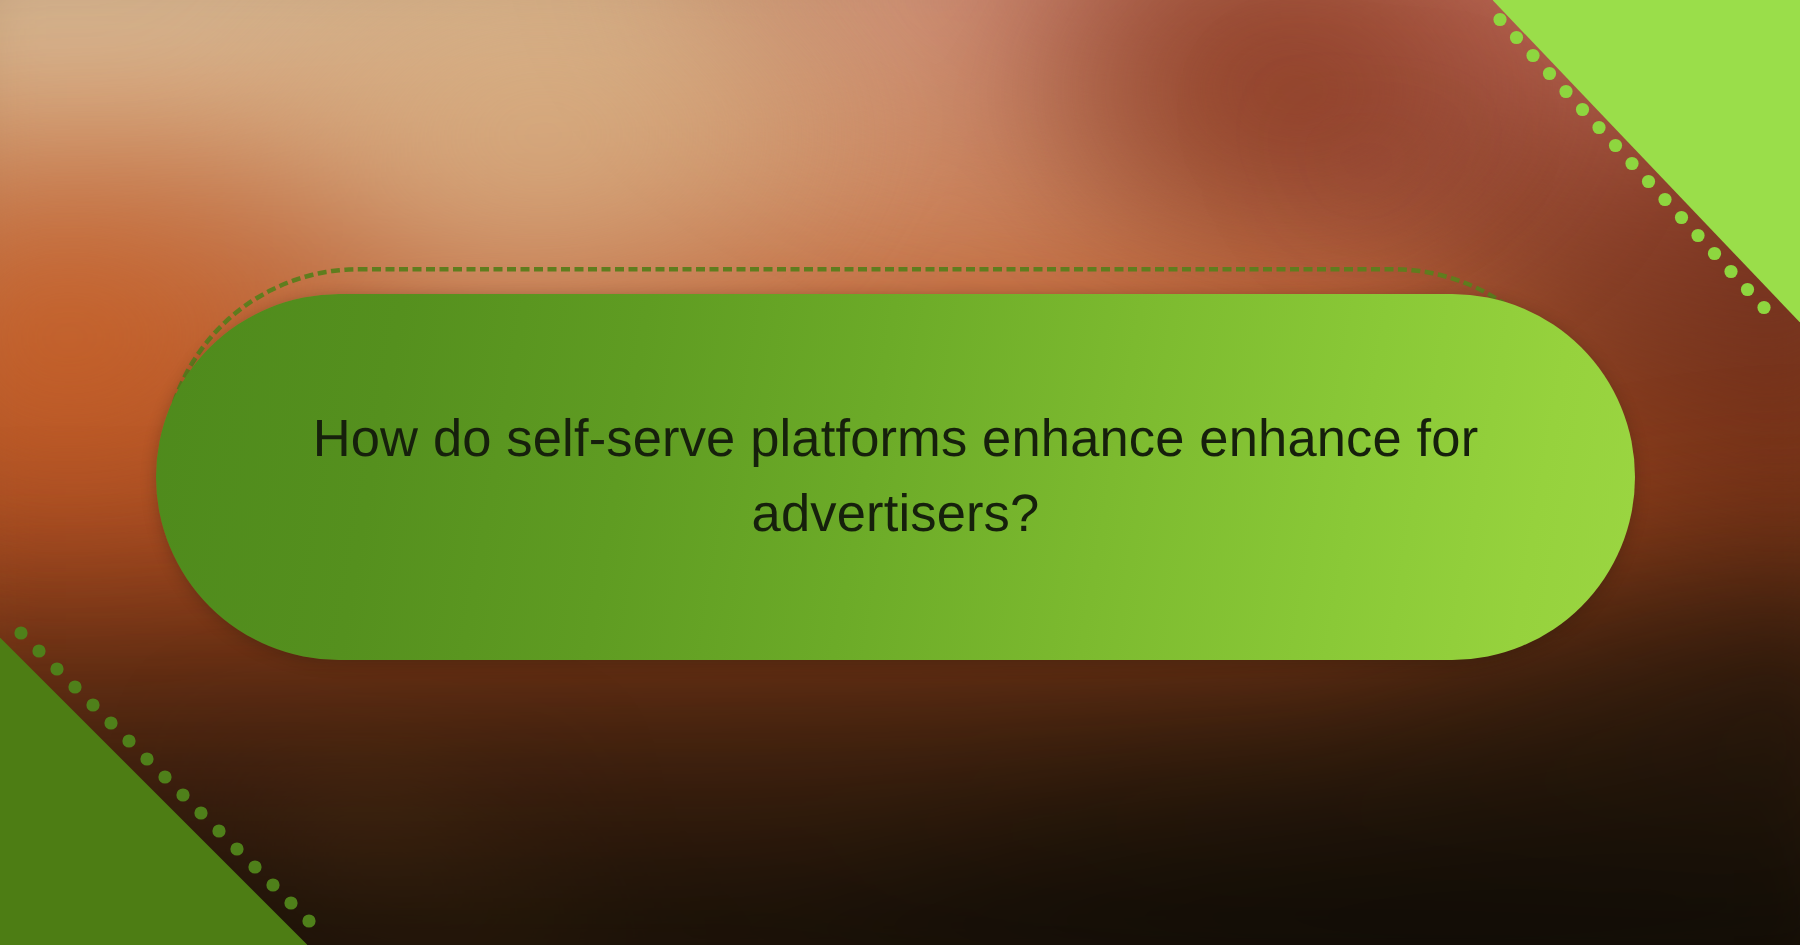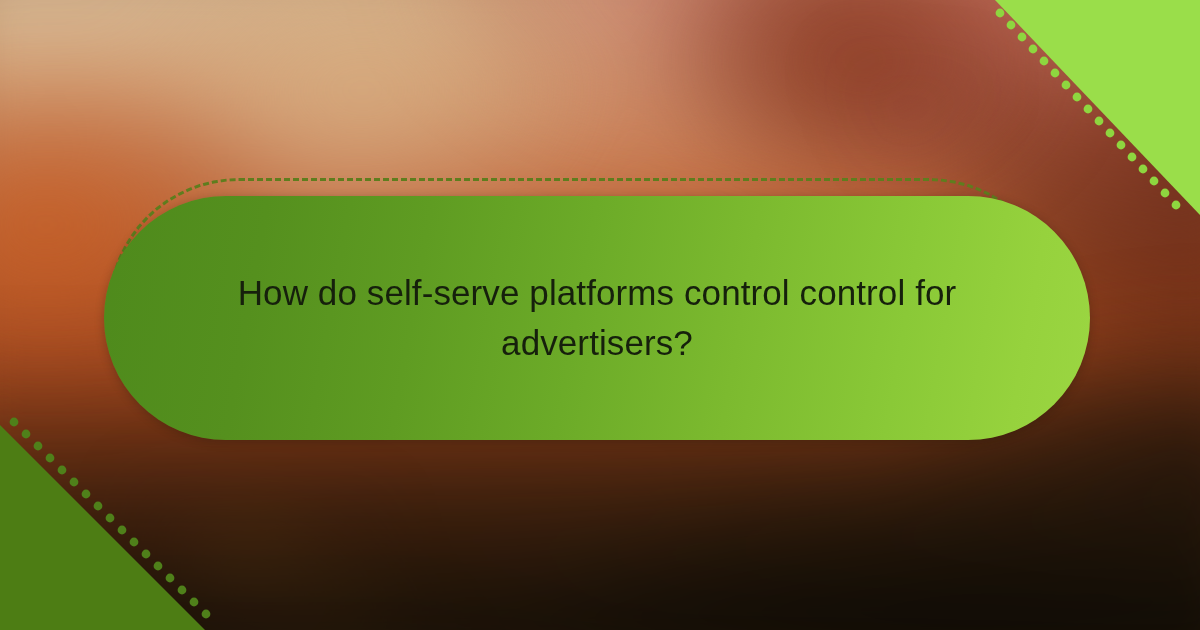--- a/index.html
+++ b/index.html
@@ -209,16 +209,16 @@
       <circle cx="170" cy="188" r="4.4"></circle>
       <circle cx="182" cy="200" r="4.4"></circle>
       <circle cx="194" cy="212" r="4.4"></circle>
       <circle cx="206" cy="224" r="4.4"></circle>
     </g>
   </svg>
 
   <div class="ghost-outline"></div>
 
   <div class="card">
-    <p class="card-text">How do self-serve platforms control control for advertisers?</p>
+    <p class="card-text">How do self-serve platforms enhance enhance for advertisers?</p>
   </div>
 
 </div>
 
 </body></html>

